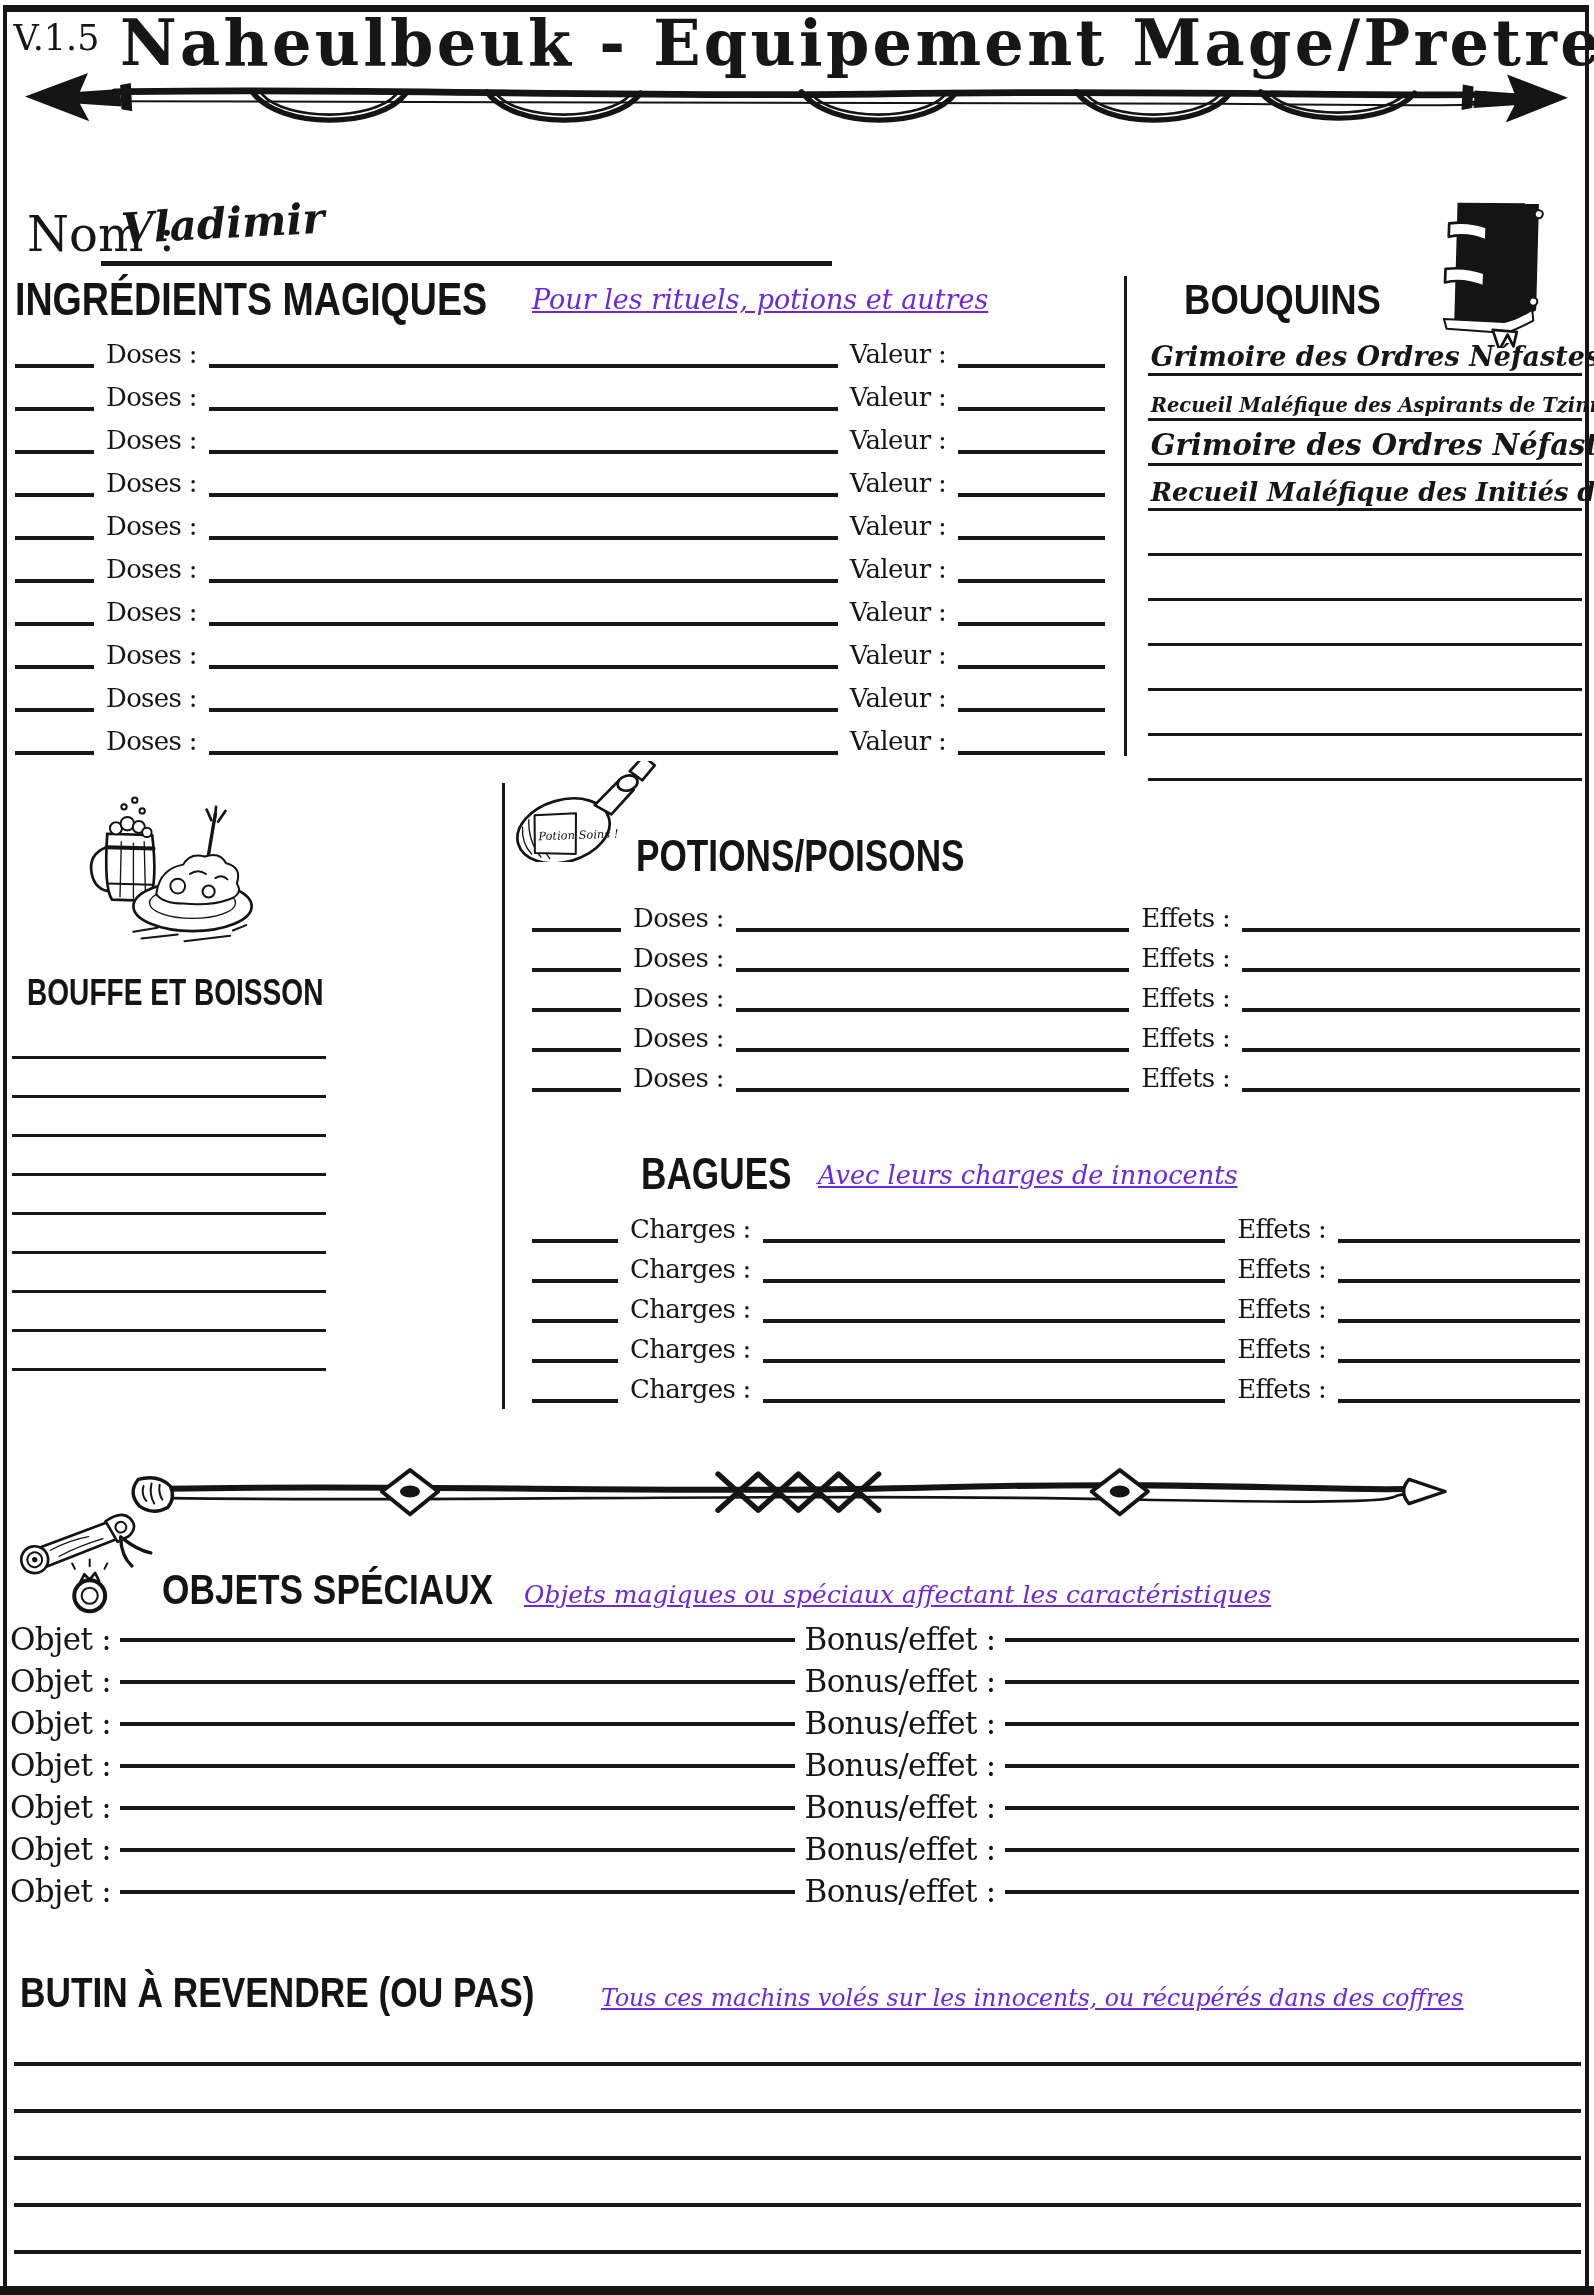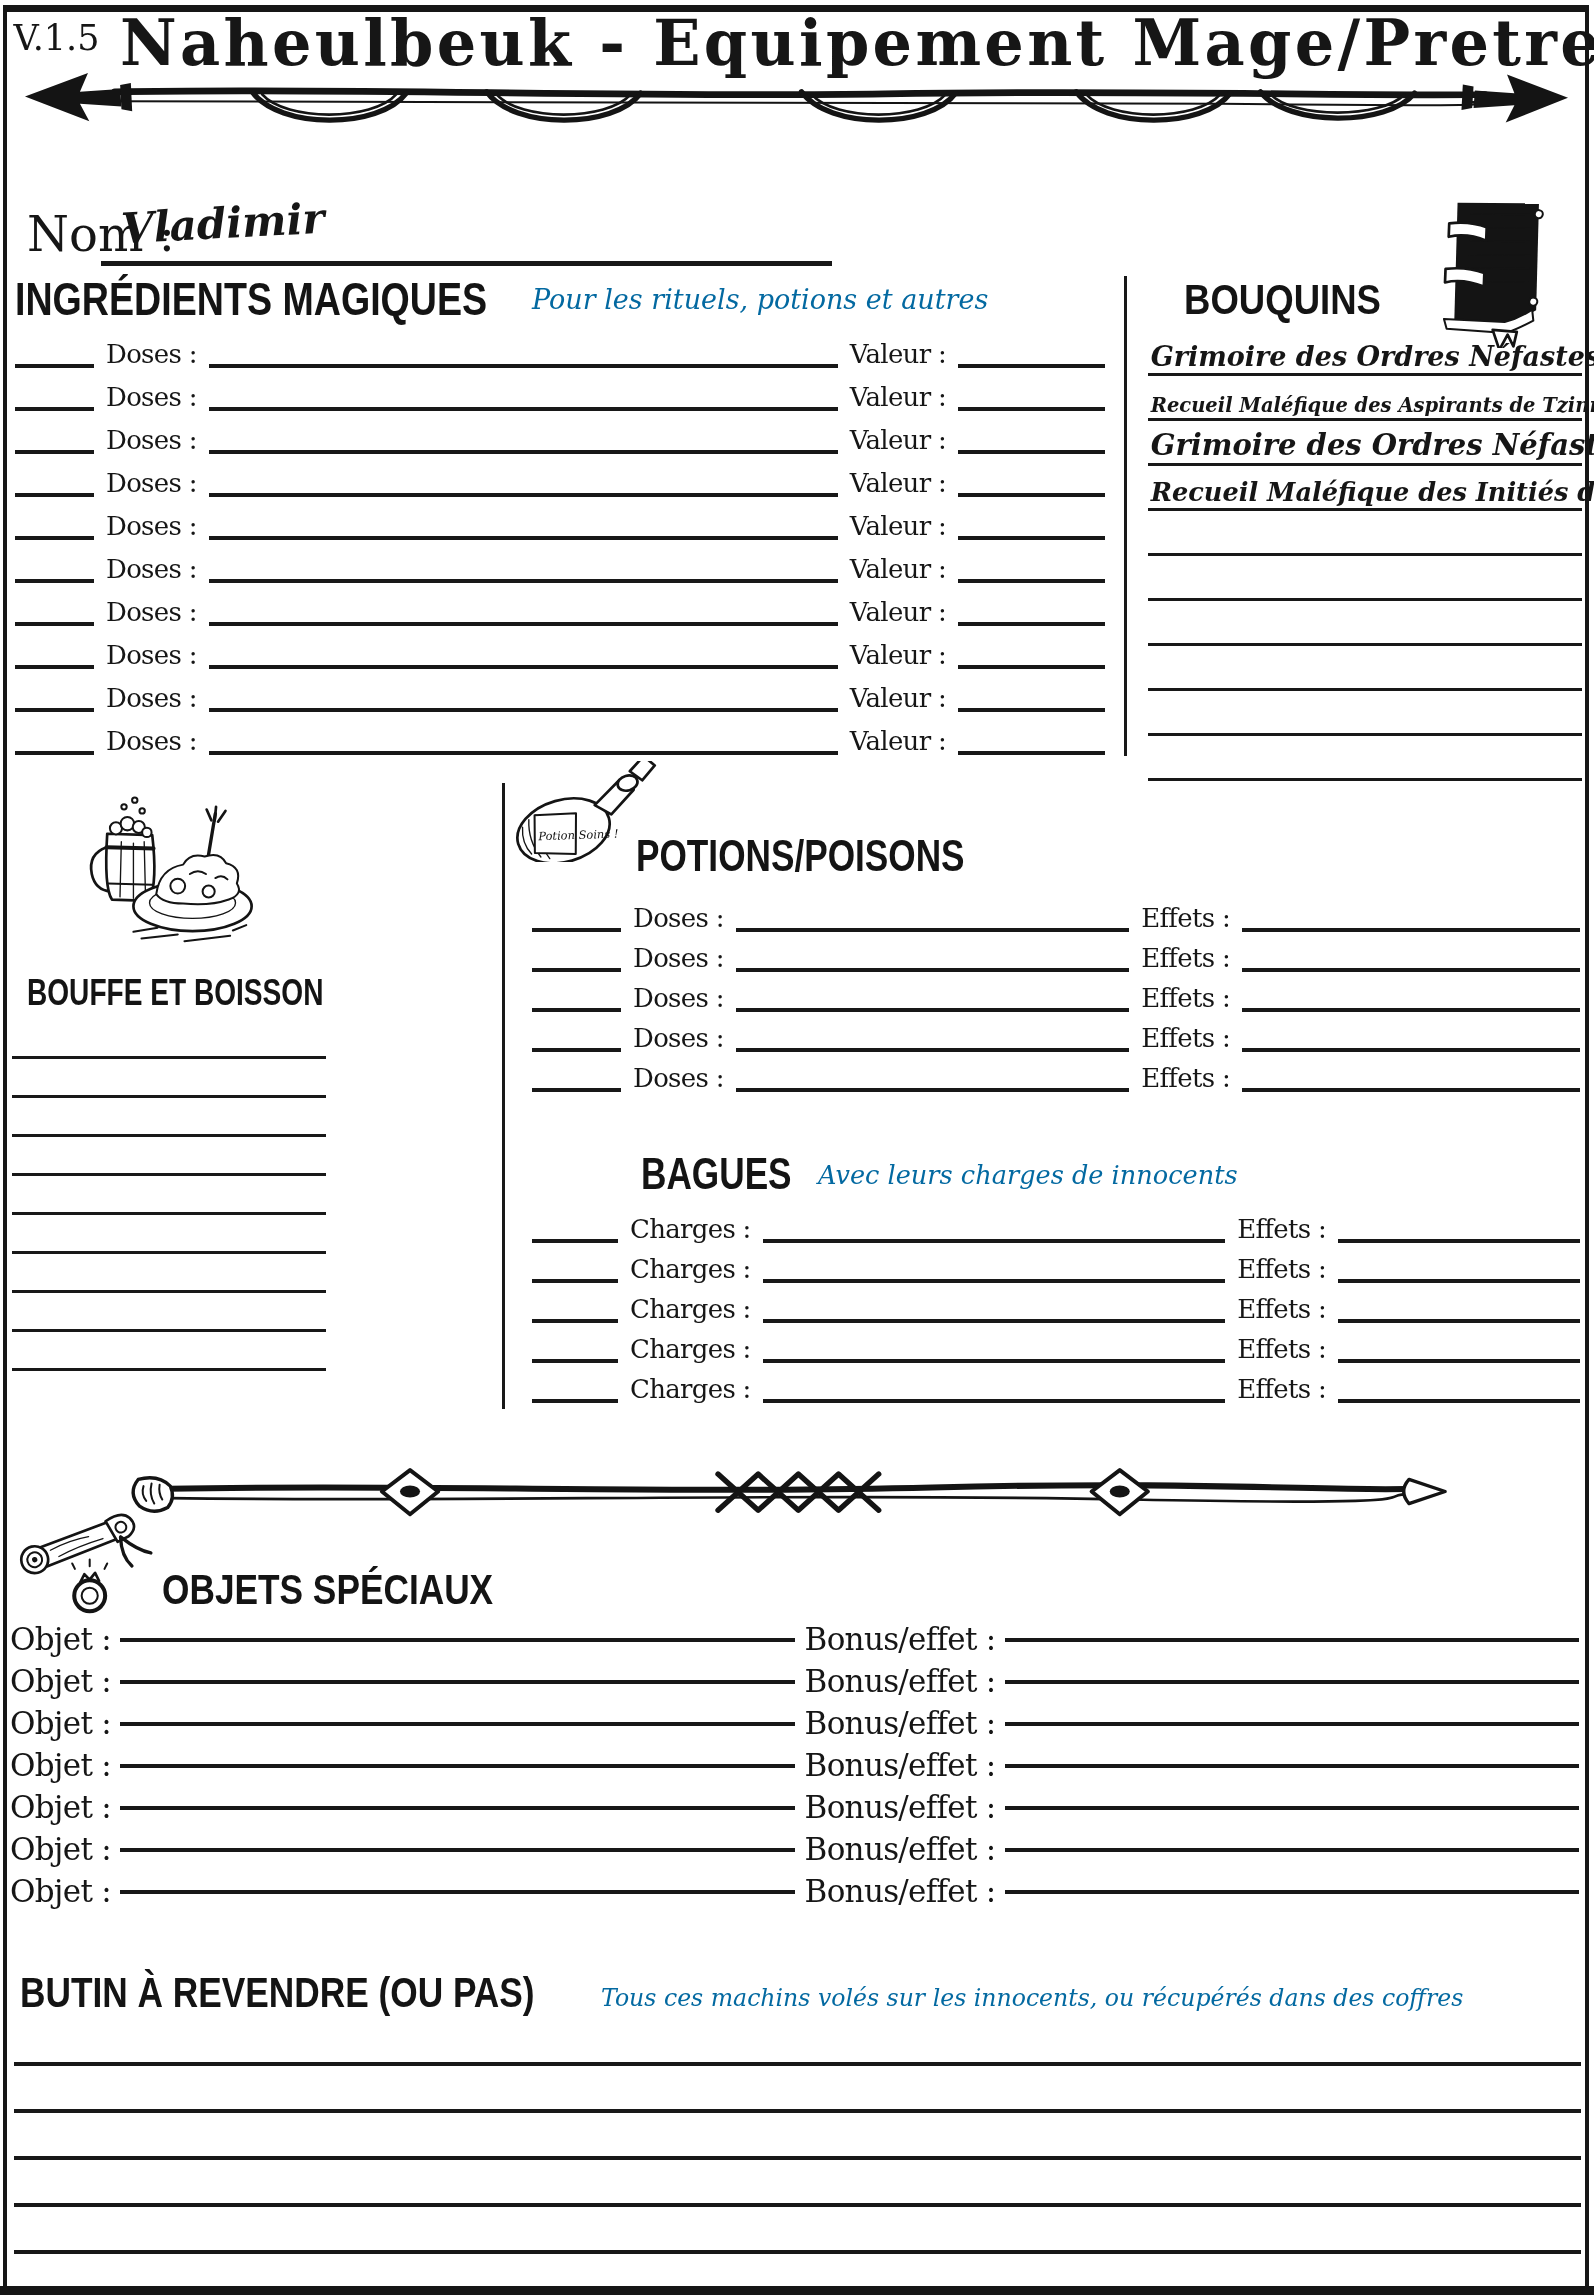--- a/index.html
+++ b/index.html
@@ -4,21 +4,21 @@
 <style>
   html,body{margin:0;padding:0;background:#e8e8e8;}
   #sheet{position:relative;width:1594px;height:2295px;background:#ffffff;overflow:hidden;
          font-family:"DejaVu Serif",serif;color:#161616;}
   .abs{position:absolute;}
   .frame{position:absolute;left:3.4px;top:4.7px;right:4.7px;bottom:9.4px;
          border:4.7px solid #161616;border-top-width:7.4px;border-bottom:none;pointer-events:none;}
   .bottombar{position:absolute;left:0;right:0;bottom:0;height:8.8px;background:#161616;}
   .h{font-family:"Liberation Sans",sans-serif;font-weight:800;color:#141414;
      white-space:nowrap;line-height:1;transform:scaleX(.8);transform-origin:left top;letter-spacing:0;}
-  .sub{font-style:italic;white-space:nowrap;line-height:1;color:#0369a1;}
+  .sub{font-style:italic;white-space:nowrap;line-height:1;color:#6d28d9;text-decoration:underline;}
   .lbl{font-size:26px;letter-spacing:-0.7px;white-space:nowrap;line-height:1;padding-bottom:1.3px;}
   .hand{font-style:italic;font-weight:700;white-space:nowrap;}
   .row{display:flex;align-items:flex-end;}
   .ln{border-bottom:4px solid #181818;}
   .grow{flex:1;}
   
   #ing-rows{left:15px;top:325px;width:1090px;}
   #ing-rows .row{height:43px;gap:12px;}
   #ing-rows .s1{width:79px;}
   #ing-rows .s2{width:147px;}
@@ -383,20 +383,21 @@
         <circle class="w" stroke-width="3" cx="170" cy="44" r="8"></circle>
         <path class="k" stroke-width="5" d="M166 58 Q160 86 172 104 M166 58 Q186 84 204 92"></path>
       </g>
       <circle class="w" stroke-width="6" cx="118" cy="132" r="23"></circle>
       <circle class="k" stroke-width="3" cx="118" cy="132" r="12"></circle>
       <path class="k" stroke-width="4" d="M104 112 L110 100 L118 108 L126 98 L132 110"></path>
       <path class="k" stroke-width="3" d="M96 92 L92 84 M118 88 L118 78 M140 92 L144 84"></path>
     </svg>
   </div>
   <div class="abs h" style="left:162px;top:1568px;font-size:43px;transform:scaleX(.82);">OBJETS SPÉCIAUX</div>
+  <div class="abs sub" style="left:524px;top:1582px;font-size:25px;">Objets magiques ou spéciaux affectant les caractéristiques</div>
   <div class="abs" id="ob-rows">
     <div class="row">
       <span class="lbl">Objet :</span>
       <span class="ln grow"></span>
       <span class="lbl">Bonus/effet :</span>
       <span class="ln s2"></span>
     </div>
       <div class="row">
       <span class="lbl">Objet :</span>
       <span class="ln grow"></span>

